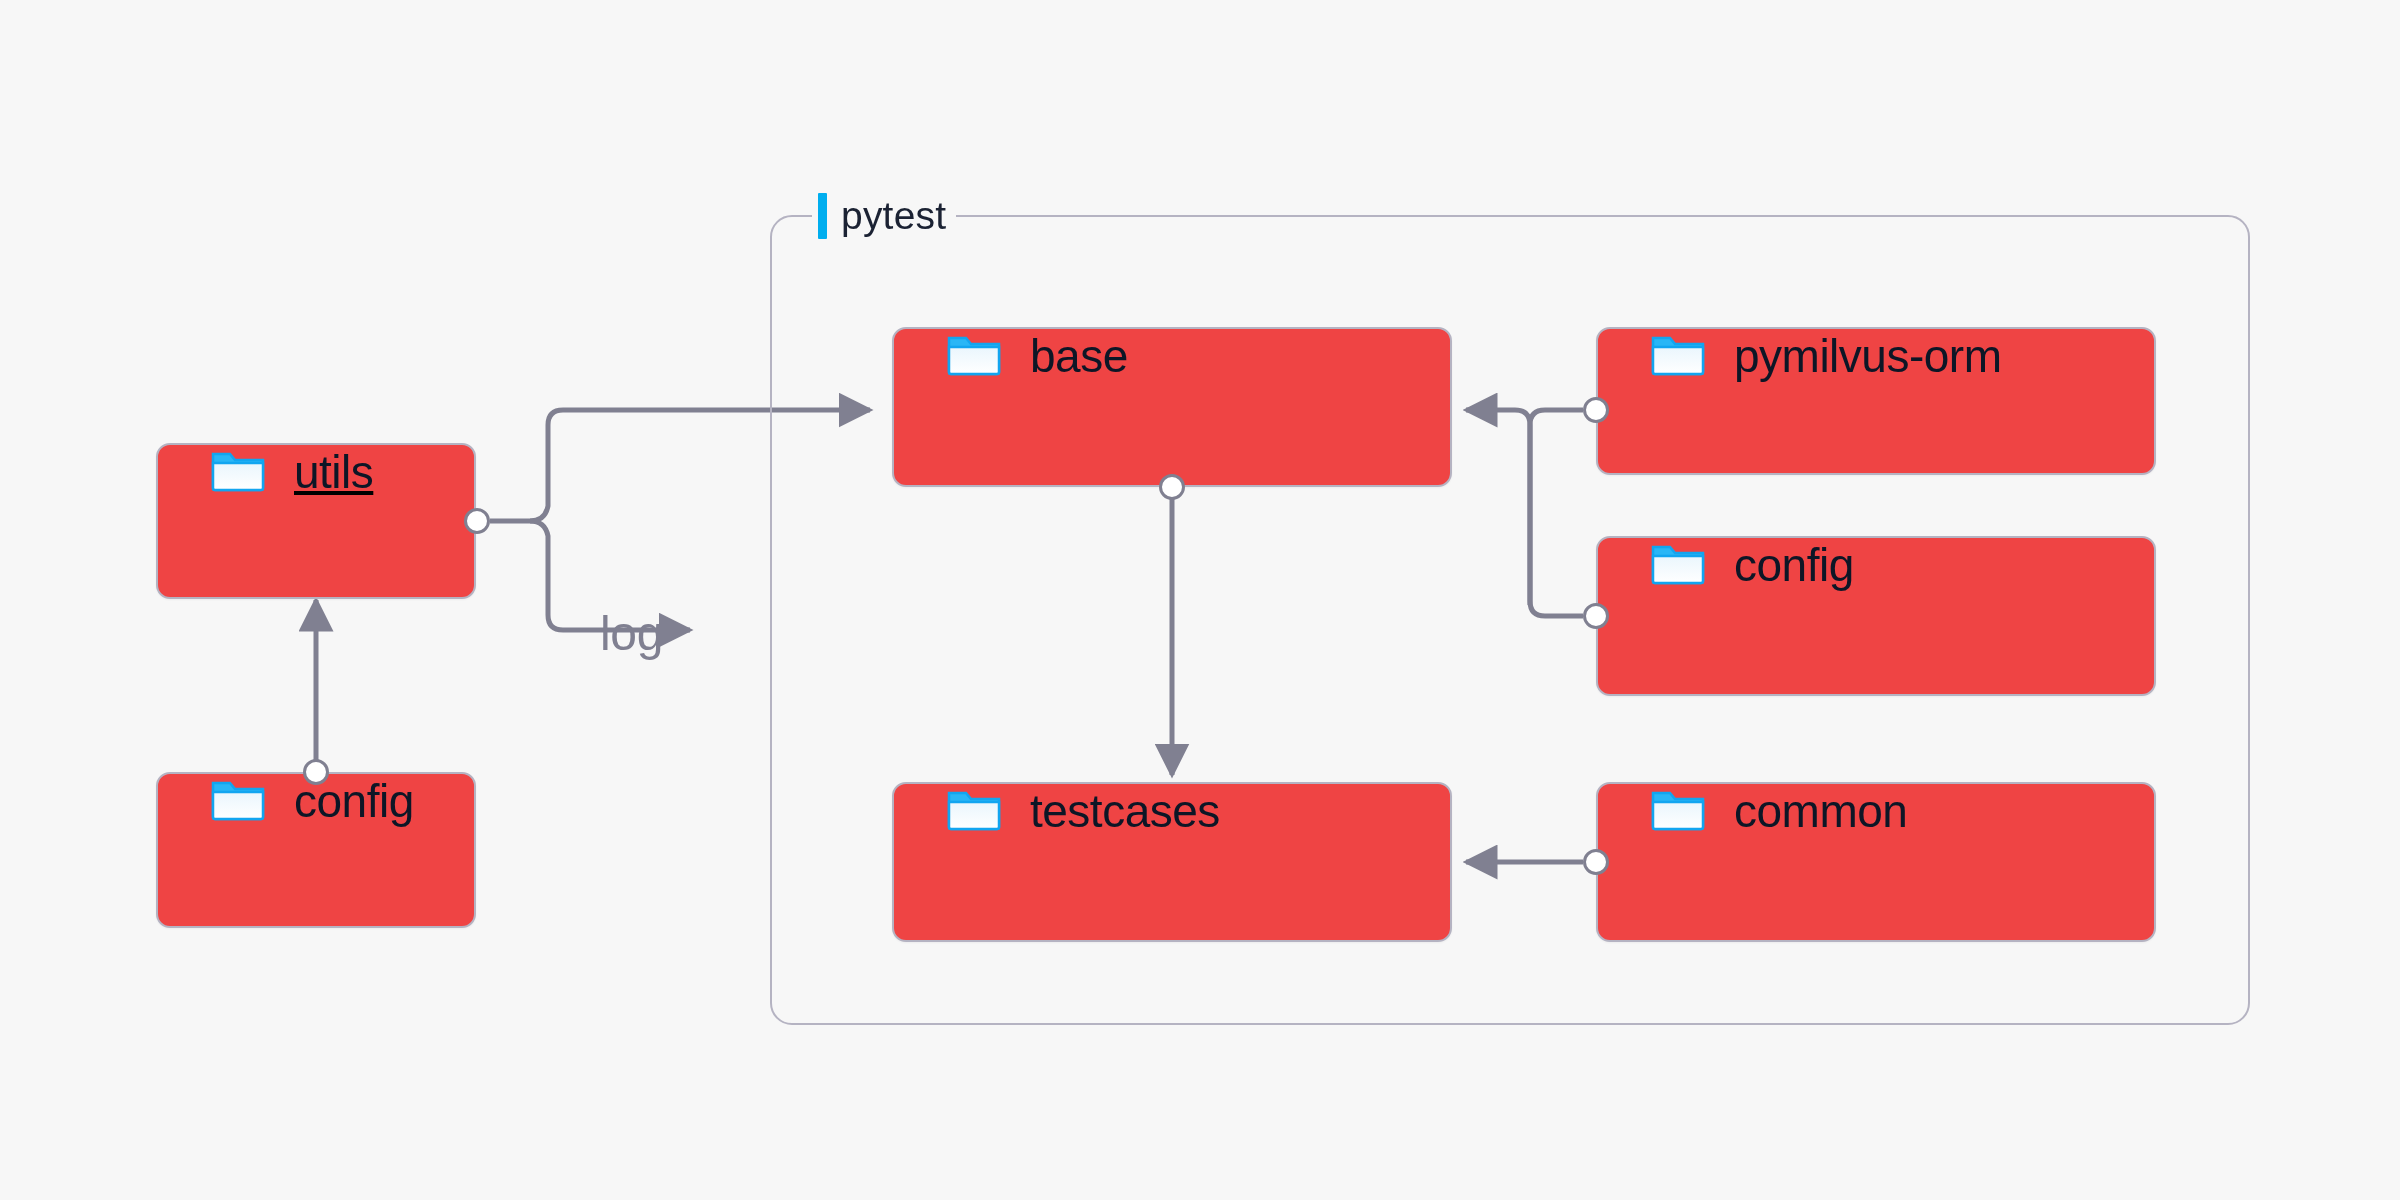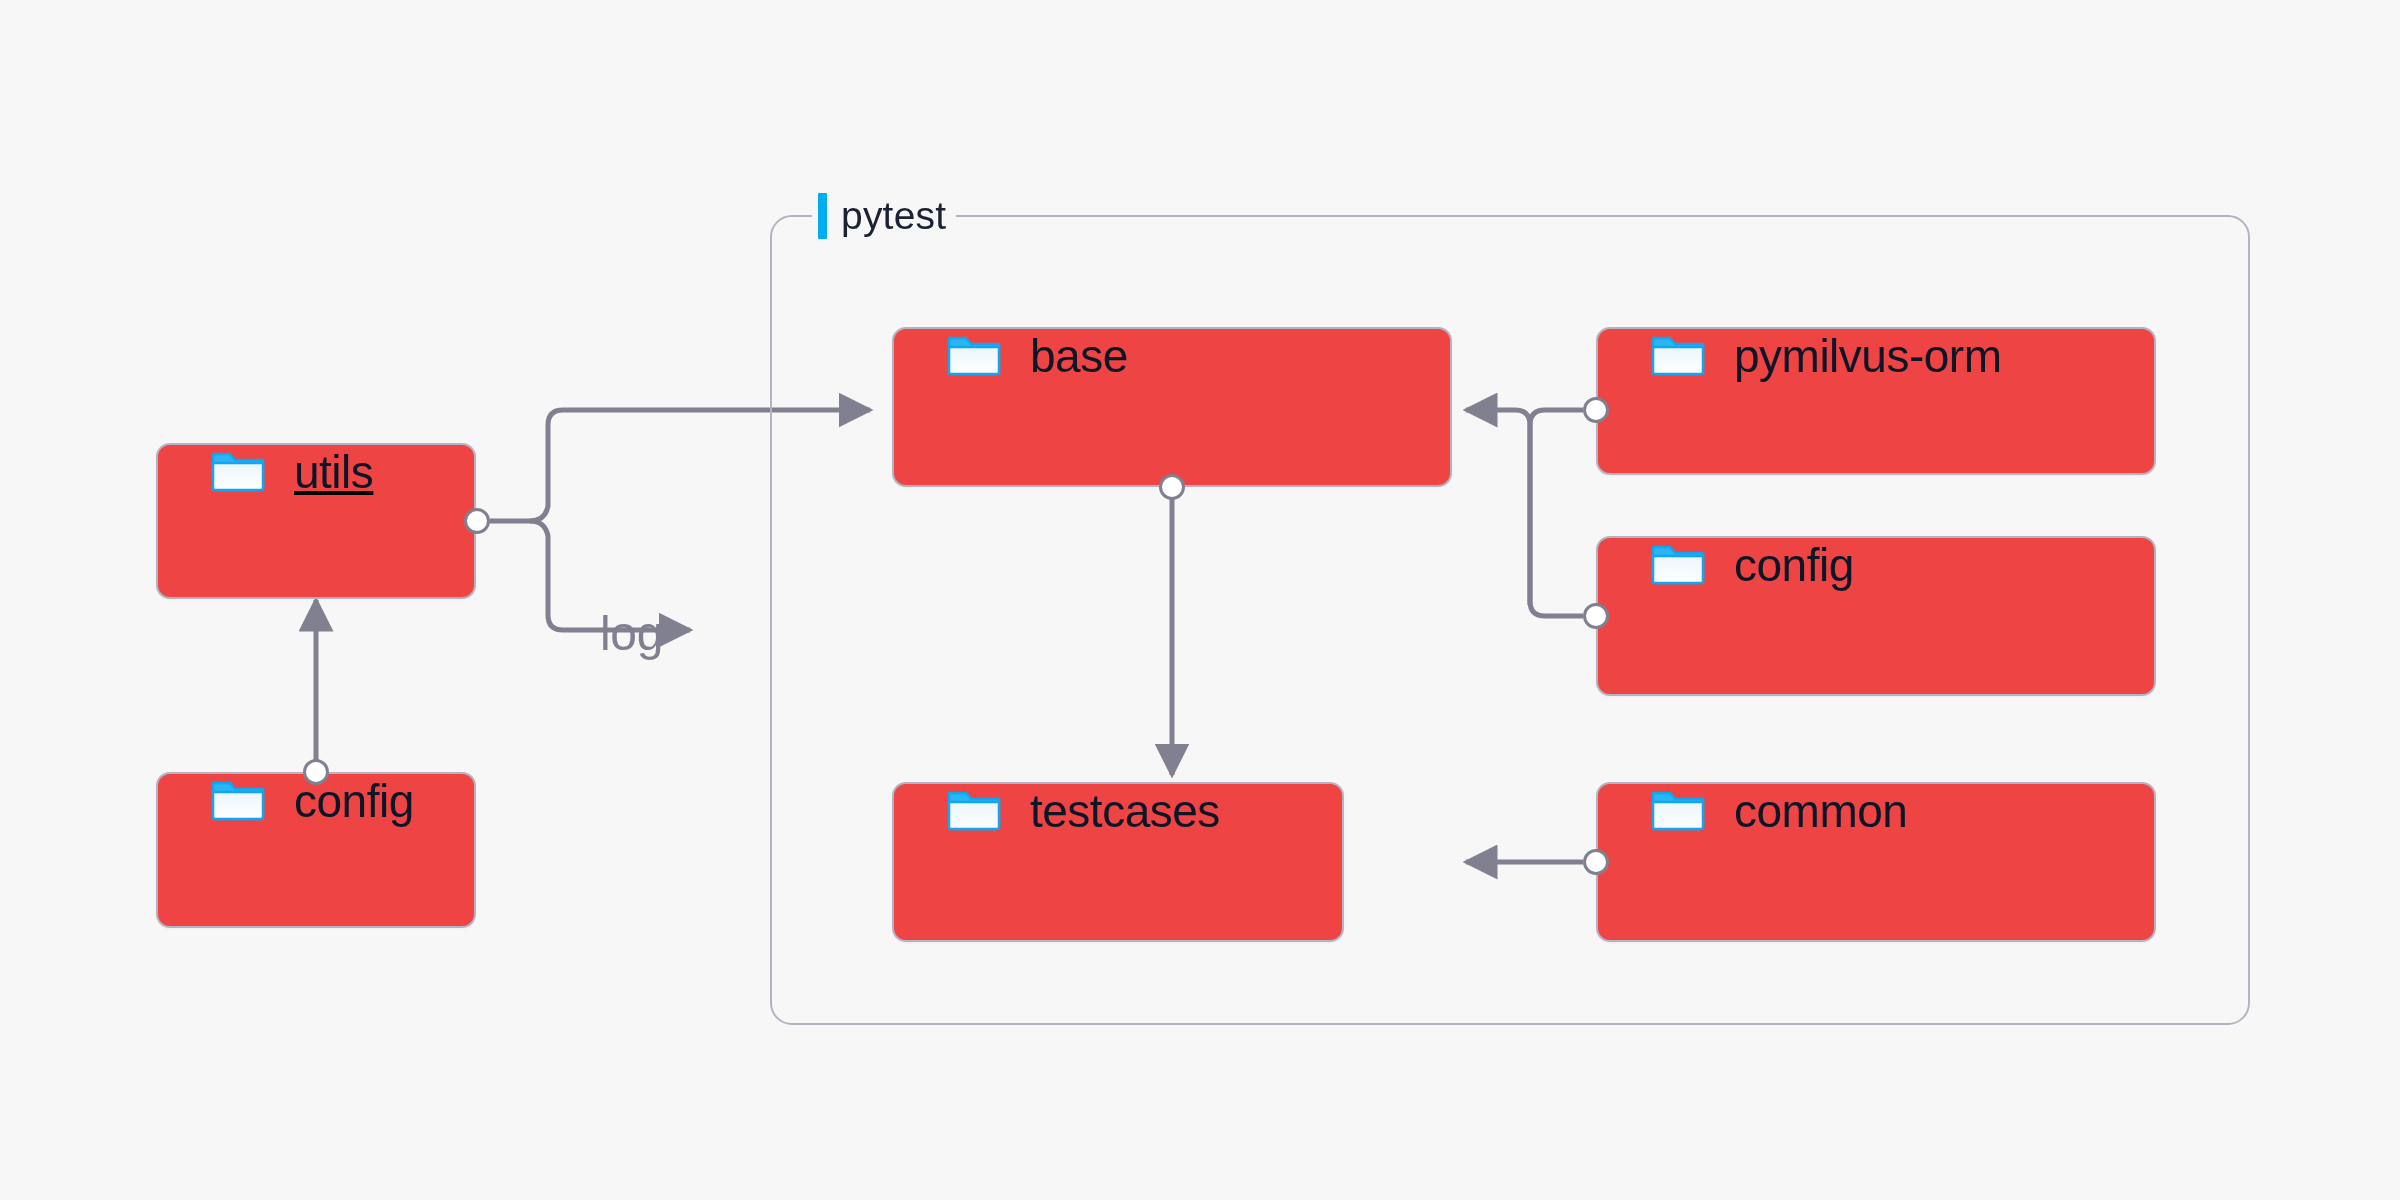--- a/index.html
+++ b/index.html
@@ -171,21 +171,21 @@
 
   <div class="node" style="left:892px; top:327px; width:560px; height:160px;">
     <svg class="folder-icon" viewBox="0 0 56 48">
       <path d="M3 9 h17 l5 6 h28 v28 a2 2 0 0 1 -2 2 h-46 a2 2 0 0 1 -2 -2 z" fill="#29b6f6" stroke="#12a5f0" stroke-width="2.5"></path>
       <path d="M3 18 h50 v25 a2 2 0 0 1 -2 2 h-46 a2 2 0 0 1 -2 -2 z" fill="url(#folderGrad)" stroke="#12a5f0" stroke-width="2.5"></path>
     </svg>
     <span class="node-label">base</span>
   </div>
   <span class="port" style="left:1159px; top:474px;"></span>
 
-  <div class="node" style="left:892px; top:782px; width:452px; height:160px;">
+  <div class="node" style="left:892px; top:782px; width:560px; height:160px;">
     <svg class="folder-icon" viewBox="0 0 56 48">
       <path d="M3 9 h17 l5 6 h28 v28 a2 2 0 0 1 -2 2 h-46 a2 2 0 0 1 -2 -2 z" fill="#29b6f6" stroke="#12a5f0" stroke-width="2.5"></path>
       <path d="M3 18 h50 v25 a2 2 0 0 1 -2 2 h-46 a2 2 0 0 1 -2 -2 z" fill="url(#folderGrad)" stroke="#12a5f0" stroke-width="2.5"></path>
     </svg>
     <span class="node-label">testcases</span>
   </div>
 
   <div class="node" style="left:1596px; top:327px; width:560px; height:148px;">
     <svg class="folder-icon" viewBox="0 0 56 48">
       <path d="M3 9 h17 l5 6 h28 v28 a2 2 0 0 1 -2 2 h-46 a2 2 0 0 1 -2 -2 z" fill="#29b6f6" stroke="#12a5f0" stroke-width="2.5"></path>

